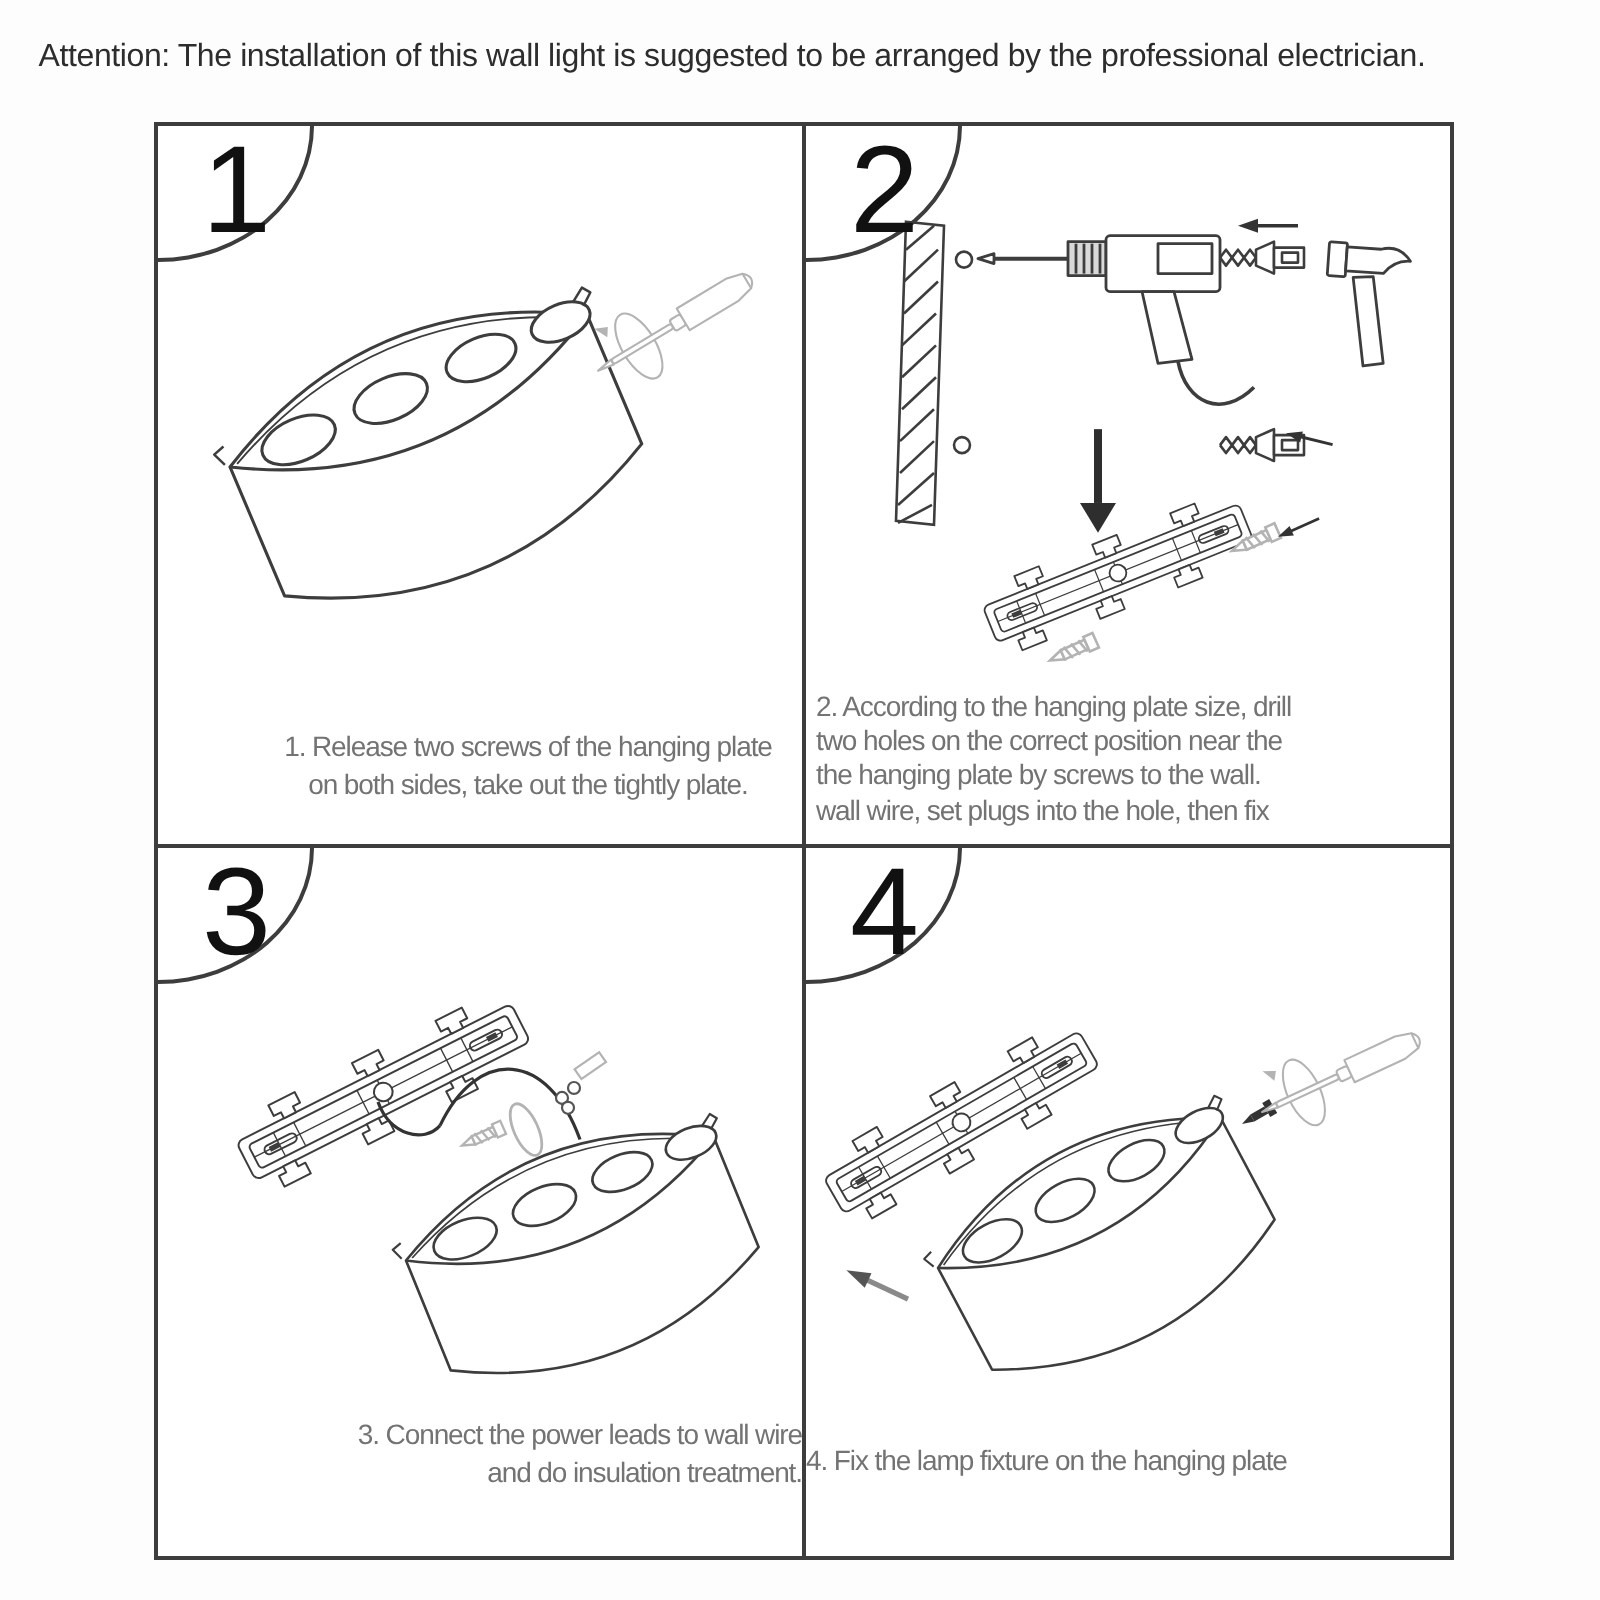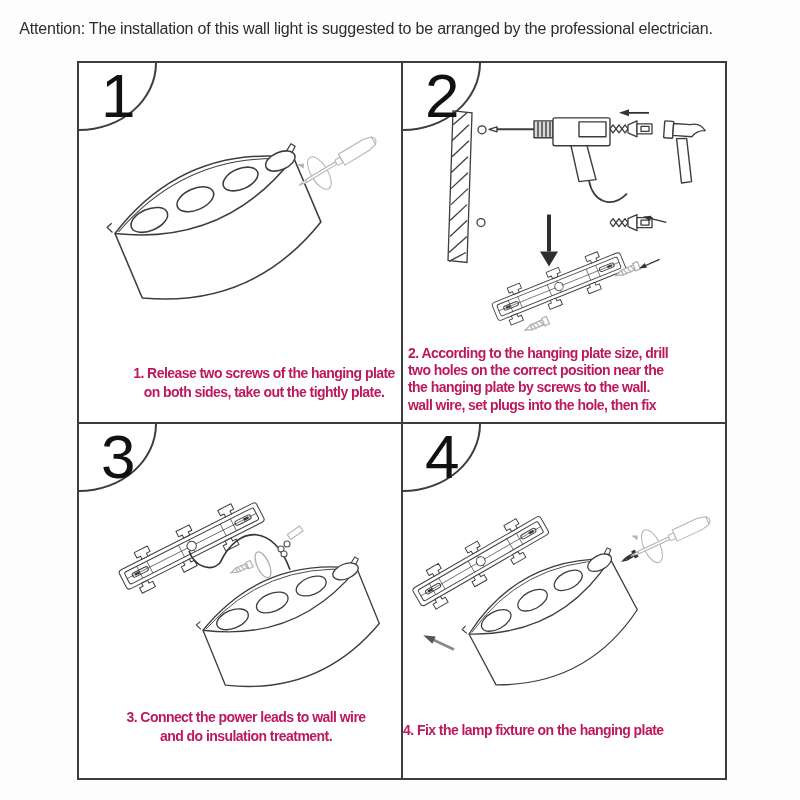--- a/index.html
+++ b/index.html
@@ -6,25 +6,25 @@
   body{width:800px;height:800px;position:relative;font-family:"Liberation Sans",sans-serif;color:#1d1d1d;overflow:hidden;}
   .attention{position:absolute;top:20px;left:0;width:732px;text-align:center;font-size:16px;letter-spacing:-0.2px;color:#2d2d2d;}
   .grid{position:absolute;left:77px;top:61px;width:650px;height:719px;border:2px solid #3d3d3d;box-sizing:border-box;display:grid;grid-template-columns:324px 1fr;grid-template-rows:361px 1fr;background:#fff;}
   .panel{position:relative;overflow:hidden;box-sizing:border-box;background:#fff;}
   .panel.p1{border-right:2px solid #3d3d3d;border-bottom:2px solid #3d3d3d;}
   .panel.p2{border-bottom:2px solid #3d3d3d;}
   .panel.p3{border-right:2px solid #3d3d3d;}
   .corner-arc{position:absolute;left:-78px;top:-68px;width:152px;height:132px;border:2px solid #3d3d3d;border-radius:50%;background:transparent;pointer-events:none;}
   .step-num{position:absolute;left:22px;top:2px;font-size:62px;line-height:1;color:#111;}
   .illus{position:absolute;left:0;top:0;width:100%;height:100%;}
-  .caption{position:absolute;left:0;right:0;font-size:14px;font-weight:700;letter-spacing:-0.55px;color:#be185d;line-height:1.35;}
+  .caption{position:absolute;left:0;right:0;font-size:14px;font-weight:400;letter-spacing:-0.55px;color:#737373;line-height:1.35;}
   .caption .cl{white-space:nowrap;}
   .p1 .caption{bottom:20px;text-align:center;padding-left:48px;}
   .p2 .caption{bottom:8px;text-align:left;padding-left:5px;line-height:1.24;}
-  .p3 .caption{bottom:32px;text-align:center;padding-left:12px;}
+  .p3 .caption{bottom:32px;text-align:right;padding-left:12px;}
   .p4 .caption{bottom:38px;text-align:left;}
   .defs-svg{position:absolute;width:0;height:0;overflow:hidden;}
 </style>
 </head>
 <body>
 
 <svg class="defs-svg" aria-hidden="true">
   <defs>
     <g id="g-plate" fill="#ffffff" stroke="#3d3d3d" stroke-width="1.5" stroke-linejoin="round">
       <rect x="0" y="-16" width="230" height="32" rx="5"></rect>

